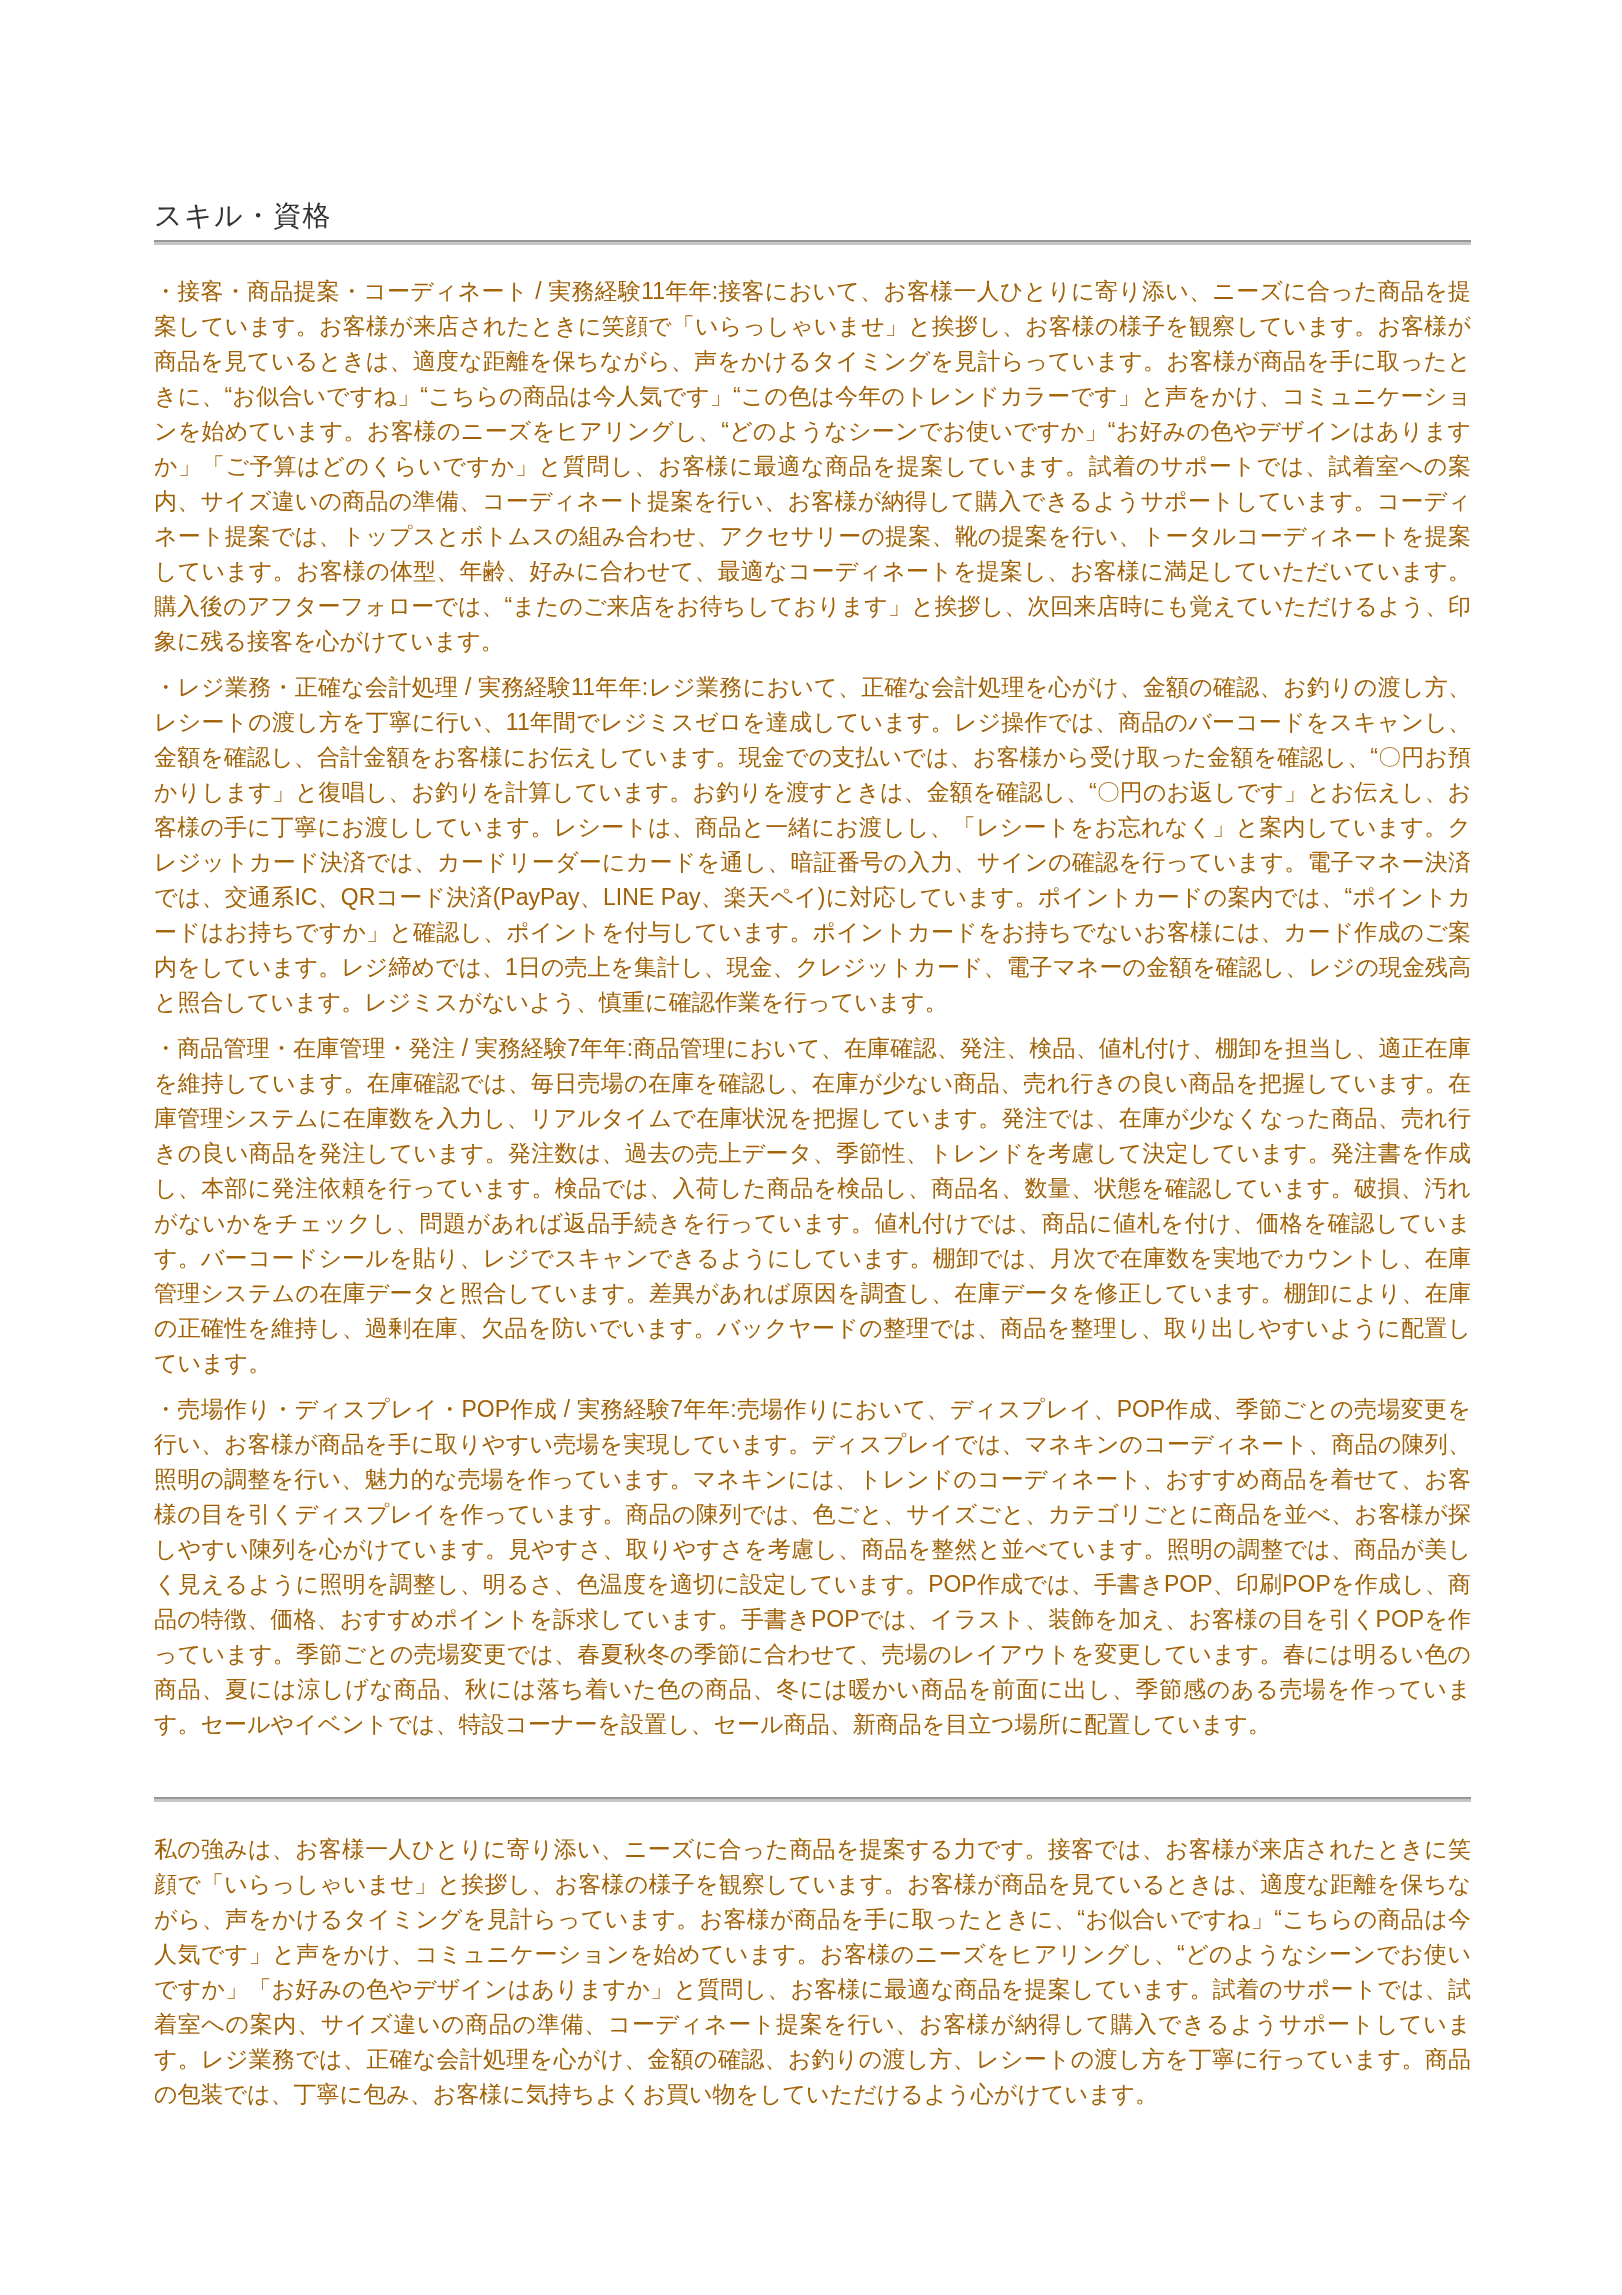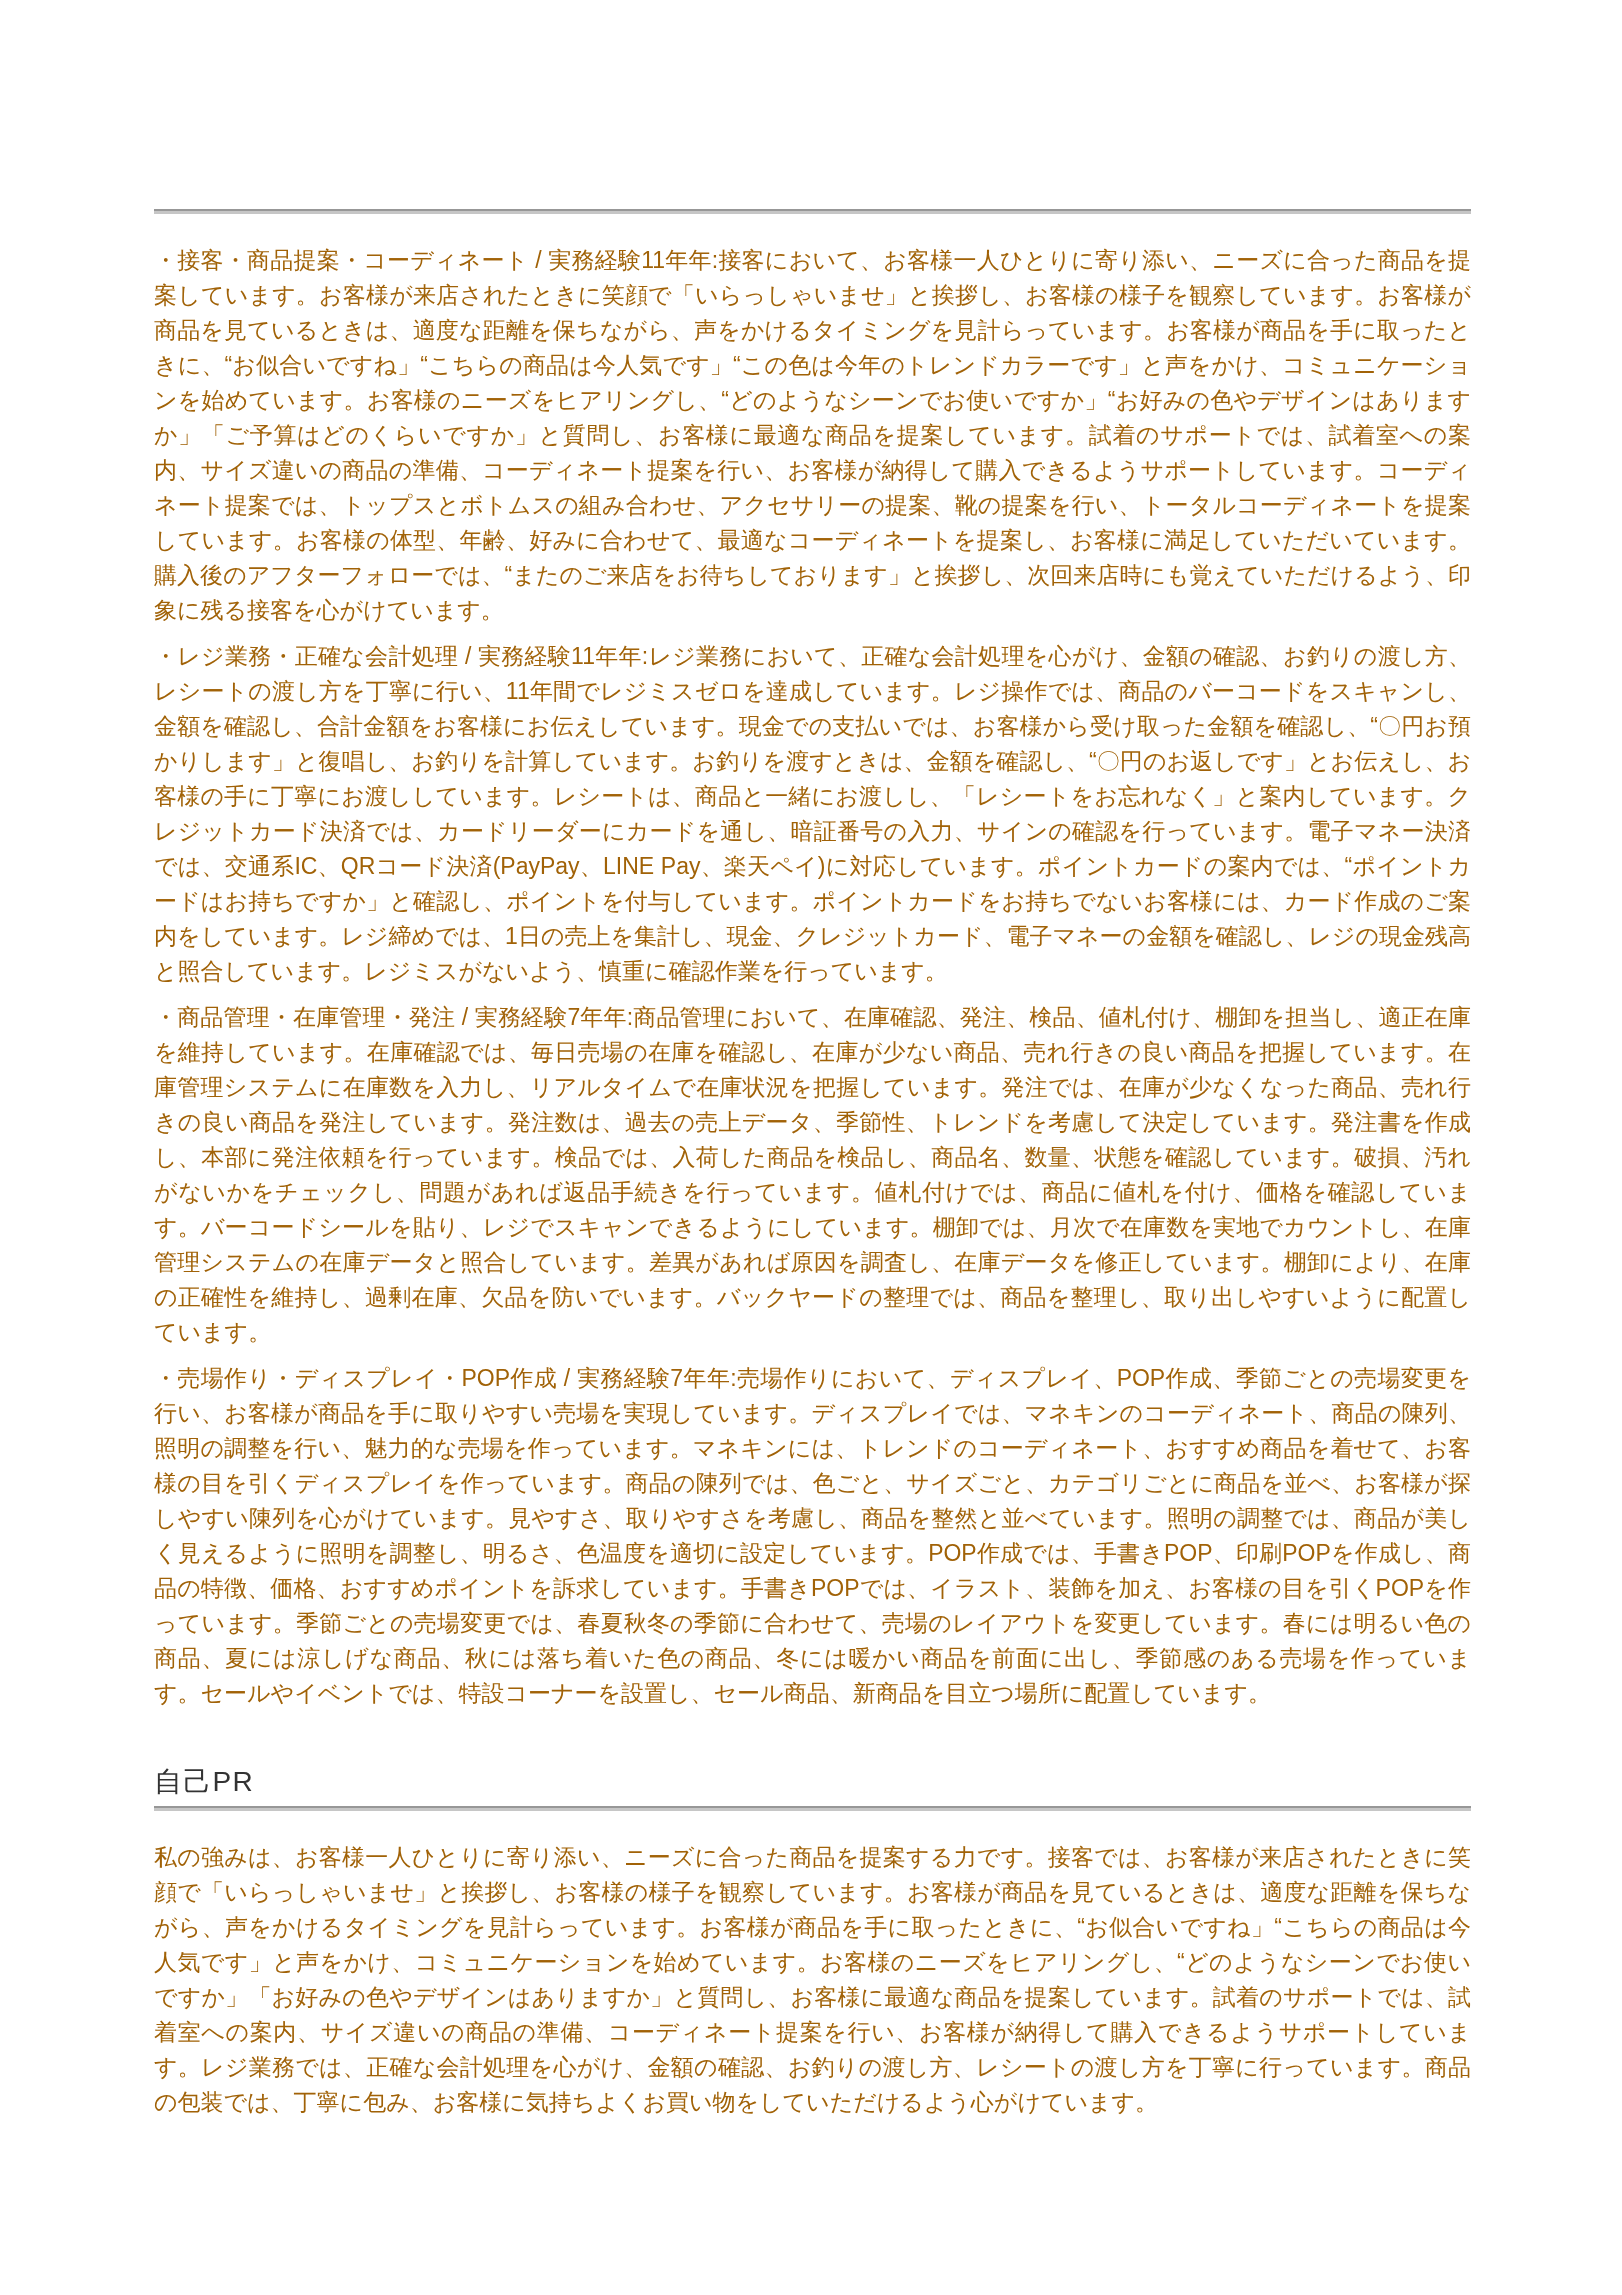--- a/index.html
+++ b/index.html
@@ -38,31 +38,31 @@
     word-break: break-all;
   }
   .section-pr { margin-top: 55px; }
 </style>
 </head>
 <body>
 
 <div class="page">
 
   <section class="section-skills">
+    <h1 class="section-heading">スキル・資格</h1>
     <div class="rule"></div>
     <div class="section-body">
       <p>・接客・商品提案・コーディネート / 実務経験11年年:接客において、お客様一人ひとりに寄り添い、ニーズに合った商品を提案しています。お客様が来店されたときに笑顔で「いらっしゃいませ」と挨拶し、お客様の様子を観察しています。お客様が商品を見ているときは、適度な距離を保ちながら、声をかけるタイミングを見計らっています。お客様が商品を手に取ったときに、“お似合いですね」“こちらの商品は今人気です」“この色は今年のトレンドカラーです」と声をかけ、コミュニケーションを始めています。お客様のニーズをヒアリングし、“どのようなシーンでお使いですか」“お好みの色やデザインはありますか」「ご予算はどのくらいですか」と質問し、お客様に最適な商品を提案しています。試着のサポートでは、試着室への案内、サイズ違いの商品の準備、コーディネート提案を行い、お客様が納得して購入できるようサポートしています。コーディネート提案では、トップスとボトムスの組み合わせ、アクセサリーの提案、靴の提案を行い、トータルコーディネートを提案しています。お客様の体型、年齢、好みに合わせて、最適なコーディネートを提案し、お客様に満足していただいています。購入後のアフターフォローでは、“またのご来店をお待ちしております」と挨拶し、次回来店時にも覚えていただけるよう、印象に残る接客を心がけています。</p>
       <p>・レジ業務・正確な会計処理 / 実務経験11年年:レジ業務において、正確な会計処理を心がけ、金額の確認、お釣りの渡し方、レシートの渡し方を丁寧に行い、11年間でレジミスゼロを達成しています。レジ操作では、商品のバーコードをスキャンし、金額を確認し、合計金額をお客様にお伝えしています。現金での支払いでは、お客様から受け取った金額を確認し、“〇円お預かりします」と復唱し、お釣りを計算しています。お釣りを渡すときは、金額を確認し、“〇円のお返しです」とお伝えし、お客様の手に丁寧にお渡ししています。レシートは、商品と一緒にお渡しし、「レシートをお忘れなく」と案内しています。クレジットカード決済では、カードリーダーにカードを通し、暗証番号の入力、サインの確認を行っています。電子マネー決済では、交通系IC、QRコード決済(PayPay、LINE Pay、楽天ペイ)に対応しています。ポイントカードの案内では、“ポイントカードはお持ちですか」と確認し、ポイントを付与しています。ポイントカードをお持ちでないお客様には、カード作成のご案内をしています。レジ締めでは、1日の売上を集計し、現金、クレジットカード、電子マネーの金額を確認し、レジの現金残高と照合しています。レジミスがないよう、慎重に確認作業を行っています。</p>
       <p>・商品管理・在庫管理・発注 / 実務経験7年年:商品管理において、在庫確認、発注、検品、値札付け、棚卸を担当し、適正在庫を維持しています。在庫確認では、毎日売場の在庫を確認し、在庫が少ない商品、売れ行きの良い商品を把握しています。在庫管理システムに在庫数を入力し、リアルタイムで在庫状況を把握しています。発注では、在庫が少なくなった商品、売れ行きの良い商品を発注しています。発注数は、過去の売上データ、季節性、トレンドを考慮して決定しています。発注書を作成し、本部に発注依頼を行っています。検品では、入荷した商品を検品し、商品名、数量、状態を確認しています。破損、汚れがないかをチェックし、問題があれば返品手続きを行っています。値札付けでは、商品に値札を付け、価格を確認しています。バーコードシールを貼り、レジでスキャンできるようにしています。棚卸では、月次で在庫数を実地でカウントし、在庫管理システムの在庫データと照合しています。差異があれば原因を調査し、在庫データを修正しています。棚卸により、在庫の正確性を維持し、過剰在庫、欠品を防いでいます。バックヤードの整理では、商品を整理し、取り出しやすいように配置しています。</p>
       <p>・売場作り・ディスプレイ・POP作成 / 実務経験7年年:売場作りにおいて、ディスプレイ、POP作成、季節ごとの売場変更を行い、お客様が商品を手に取りやすい売場を実現しています。ディスプレイでは、マネキンのコーディネート、商品の陳列、照明の調整を行い、魅力的な売場を作っています。マネキンには、トレンドのコーディネート、おすすめ商品を着せて、お客様の目を引くディスプレイを作っています。商品の陳列では、色ごと、サイズごと、カテゴリごとに商品を並べ、お客様が探しやすい陳列を心がけています。見やすさ、取りやすさを考慮し、商品を整然と並べています。照明の調整では、商品が美しく見えるように照明を調整し、明るさ、色温度を適切に設定しています。POP作成では、手書きPOP、印刷POPを作成し、商品の特徴、価格、おすすめポイントを訴求しています。手書きPOPでは、イラスト、装飾を加え、お客様の目を引くPOPを作っています。季節ごとの売場変更では、春夏秋冬の季節に合わせて、売場のレイアウトを変更しています。春には明るい色の商品、夏には涼しげな商品、秋には落ち着いた色の商品、冬には暖かい商品を前面に出し、季節感のある売場を作っています。セールやイベントでは、特設コーナーを設置し、セール商品、新商品を目立つ場所に配置しています。</p>
     </div>
   </section>
 
   <section class="section-pr">
-    <h1 class="section-heading">自己PR</h1>
     <div class="rule"></div>
     <div class="section-body">
       <p>私の強みは、お客様一人ひとりに寄り添い、ニーズに合った商品を提案する力です。接客では、お客様が来店されたときに笑顔で「いらっしゃいませ」と挨拶し、お客様の様子を観察しています。お客様が商品を見ているときは、適度な距離を保ちながら、声をかけるタイミングを見計らっています。お客様が商品を手に取ったときに、“お似合いですね」“こちらの商品は今人気です」と声をかけ、コミュニケーションを始めています。お客様のニーズをヒアリングし、“どのようなシーンでお使いですか」「お好みの色やデザインはありますか」と質問し、お客様に最適な商品を提案しています。試着のサポートでは、試着室への案内、サイズ違いの商品の準備、コーディネート提案を行い、お客様が納得して購入できるようサポートしています。レジ業務では、正確な会計処理を心がけ、金額の確認、お釣りの渡し方、レシートの渡し方を丁寧に行っています。商品の包装では、丁寧に包み、お客様に気持ちよくお買い物をしていただけるよう心がけています。</p>
     </div>
   </section>
 
 </div>
 
 
 </body></html>

